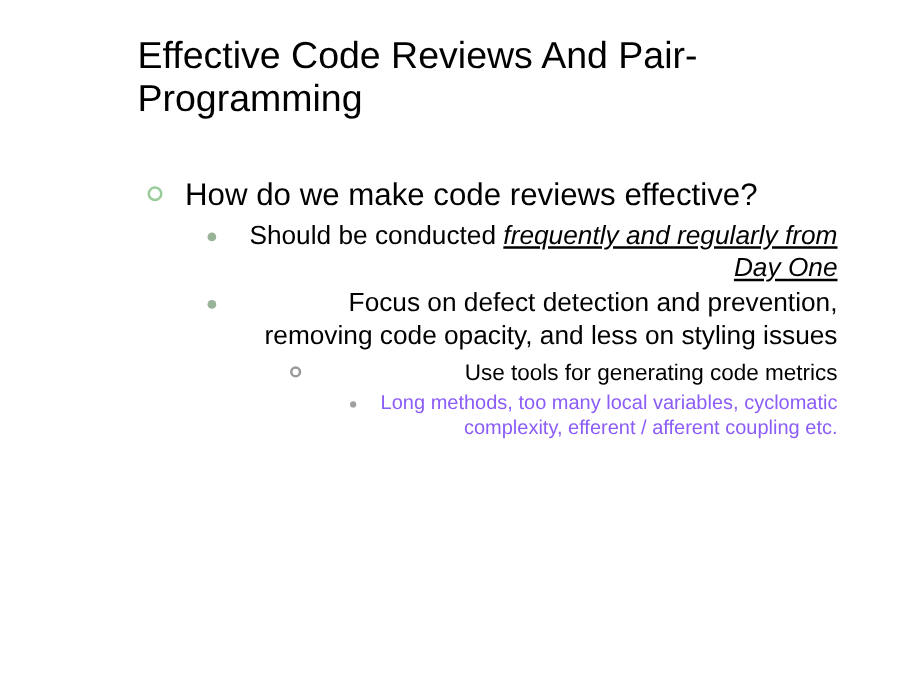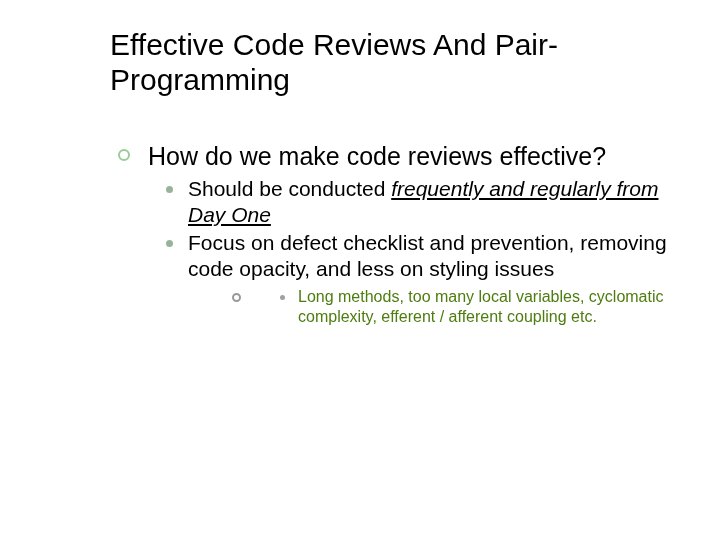--- a/index.html
+++ b/index.html
@@ -46,20 +46,21 @@
     width: 12px;
     height: 12px;
     border: 2px solid #99cc99;
     border-radius: 50%;
     box-sizing: border-box;
   }
   .lvl2 {
     margin: 4px 0 0 18px;
     padding: 0;
     list-style: none;
+    text-align: right;
   }
   .lvl2 > li {
     position: relative;
     padding-left: 22px;
     font-size: 21px;
     line-height: 1.25;
     margin-bottom: 2px;
   }
   .lvl2 > li::before {
     content: "";
@@ -97,21 +98,21 @@
   .lvl4 {
     margin: 4px 0 0 26px;
     padding: 0;
     list-style: none;
   }
   .lvl4 > li {
     position: relative;
     padding-left: 18px;
     font-size: 16px;
     line-height: 1.28;
-    color: #4d7c0f;
+    color: #8b5cf6;
     margin-bottom: 2px;
   }
   .lvl4 > li::before {
     content: "";
     position: absolute;
     left: 0;
     top: 8px;
     width: 5px;
     height: 5px;
     background: #a0a0a0;
@@ -128,24 +129,25 @@
 
   <ul class="lvl1">
     <li>
       <span>How do we make code reviews effective?</span>
 
       <ul class="lvl2">
         <li>
           <span>Should be conducted </span><span class="iu">frequently and regularly from Day One</span>
         </li>
         <li>
-          <span>Focus on defect checklist and </span><span class="it">prevention</span><span>, removing code opacity, and less on styling issues</span>
+          <span>Focus on defect detection and </span><span class="it">prevention</span><span>, removing code opacity, and less on styling issues</span>
 
           <ul class="lvl3">
             <li>
+              <span>Use tools for generating code metrics</span>
 
               <ul class="lvl4">
                 <li>
                   <span>Long methods, too many local variables, cyclomatic complexity, efferent / afferent coupling etc.</span>
                 </li>
               </ul>
             </li>
           </ul>
         </li>
       </ul>

